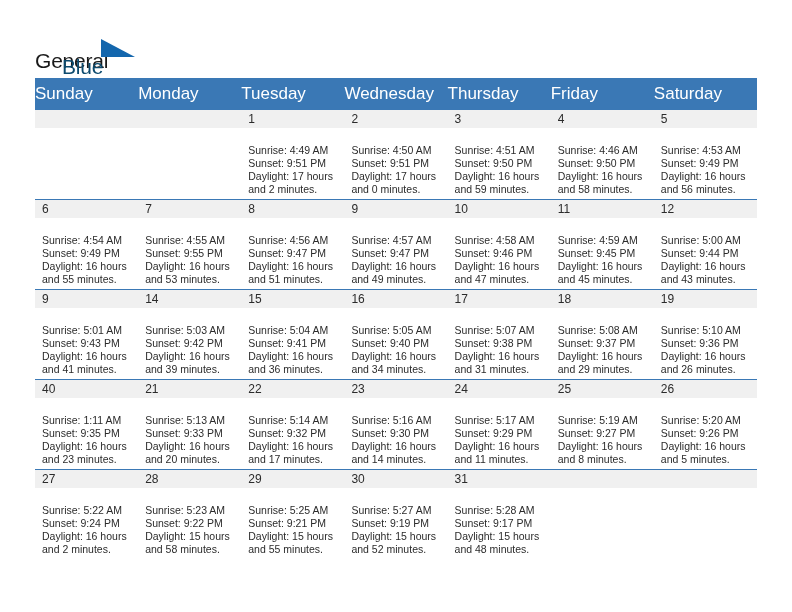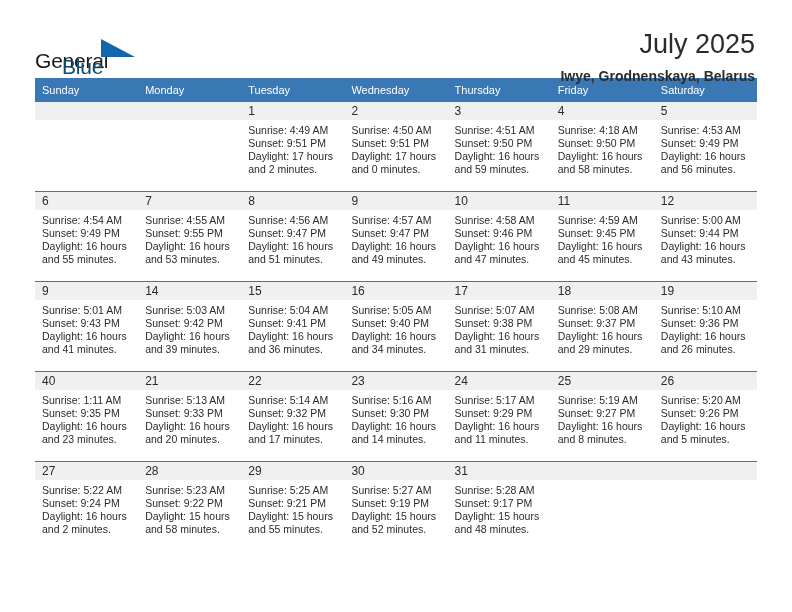--- a/index.html
+++ b/index.html
@@ -89,24 +89,24 @@
     width: 722px;
     border-collapse: collapse;
     table-layout: fixed;
     margin-top: 4px;
   }
   .calendar col { width: 103.14px; }
 
   thead th {
     background: #3a78b5;
     color: #ffffff;
-    font-size: 11px;
+    font-size: 17px;
     font-weight: normal;
     text-align: left;
-    padding: 6px 0 6px 7px;
+    padding: 6px 0 6px 0;
     height: 21px;
     box-sizing: border-box;
     vertical-align: middle;
   }
 
   tbody tr.week-row > td {
     height: 89px;
     vertical-align: top;
     padding: 0;
     border-top: 1px solid #3a78b5;
@@ -126,45 +126,41 @@
     color: #2b2b2b;
     padding: 3px 0 3px 7px;
     height: 18px;
     box-sizing: border-box;
     line-height: 12px;
   }
   .cell-empty .daynum {
     color: transparent;
   }
   .details {
-    padding: 4px 6px 0 7px;
+    padding: 16px 6px 0 7px;
     font-size: 10.5px;
     line-height: 13px;
     color: #2b2b2b;
   }
   .details div { white-space: nowrap; }
   .details .daylight-wrap { white-space: normal; }
 </style>
 </head>
 <body>
 
 <div class="page">
 
   <div class="header">
 
     <div class="logo">
       <span class="logo-general">General</span>
       <span class="logo-tri"></span>
       <span class="logo-blue">Blue</span>
     </div>
 
-    <div class="title-block">
-      <div class="cal-title">July 2025</div>
-      <div class="cal-subtitle">Iwye, Grodnenskaya, Belarus</div>
-    </div>
 
   </div>
 
   <table class="calendar">
     <colgroup>
       <col>
         <col>
         <col>
         <col>
         <col>
@@ -232,21 +228,21 @@
                 <div>Sunrise: 4:51 AM</div>
                 <div>Sunset: 9:50 PM</div>
                 <div class="daylight-wrap">Daylight: 16 hours and 59 minutes.</div>
               </div>
             </div>
           </td>
         <td>
             <div class="cell-inner">
               <div class="daynum">4</div>
               <div class="details">
-                <div>Sunrise: 4:18 AM</div>
+                <div>Sunrise: 4:46 AM</div>
                 <div>Sunset: 9:50 PM</div>
                 <div class="daylight-wrap">Daylight: 16 hours and 58 minutes.</div>
               </div>
             </div>
           </td>
         <td>
             <div class="cell-inner">
               <div class="daynum">5</div>
               <div class="details">
                 <div>Sunrise: 4:53 AM</div>

